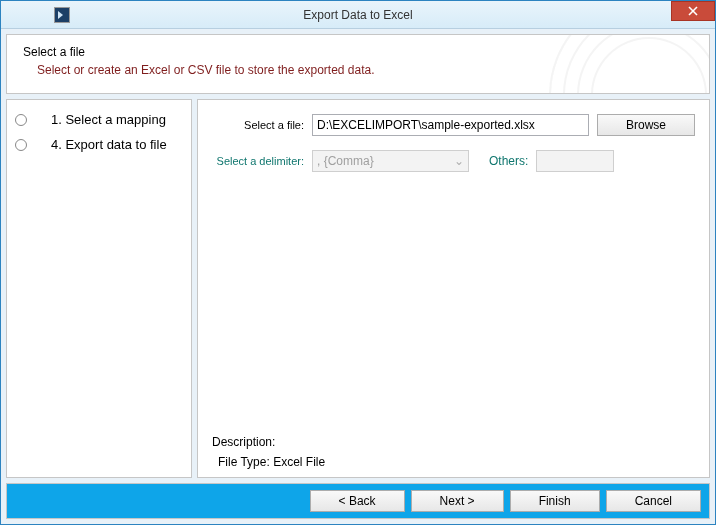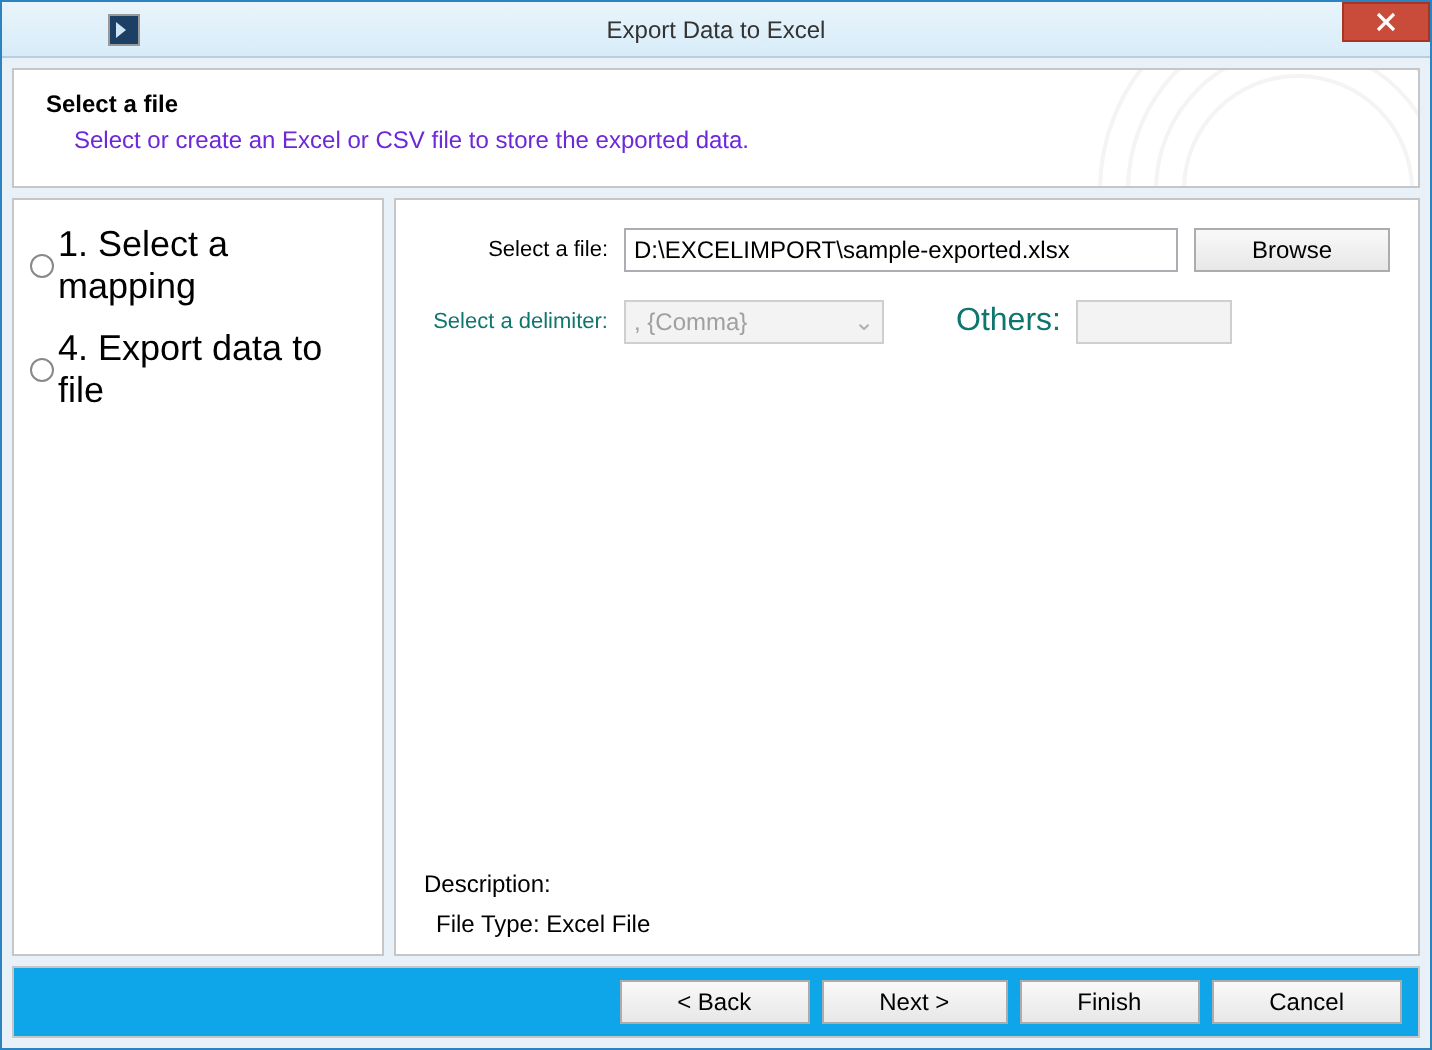--- a/index.html
+++ b/index.html
@@ -90,46 +90,46 @@
       inset 0 0 0 14px #f0f0f0,
       inset 0 0 0 26px #fff,
       inset 0 0 0 28px #f0f0f0,
       inset 0 0 0 40px #fff,
       inset 0 0 0 42px #f0f0f0;
     opacity: 0.7;
     pointer-events: none;
   }
   .header-panel h3 {
     font-size: 12px;
-    font-weight: bold;
+    font-weight: normal;
     margin-bottom: 4px;
   }
   .header-panel p {
     font-size: 12px;
-    color: #6d28d9;
+    color: #7f1d1d;
     padding-left: 14px;
   }
   .body-row {
     flex: 1;
     display: flex;
     margin-top: 5px;
     gap: 5px;
     min-height: 0;
   }
   .sidebar {
     width: 186px;
     background: #fff;
     border: 1px solid #c6c6c6;
     padding: 12px 8px;
   }
   .step {
     display: flex;
     align-items: center;
-    gap: 2px;
-    font-size: 18px;
+    gap: 24px;
+    font-size: 13px;
     margin-bottom: 10px;
     cursor: pointer;
   }
   .step .radio {
     width: 12px; height: 12px;
     border: 1px solid #888;
     border-radius: 50%;
     background: #fff;
     position: relative;
     flex-shrink: 0;
@@ -177,42 +177,42 @@
     height: 22px;
     min-width: 70px;
     padding: 0 28px;
     border: 1px solid #acacac;
     background: linear-gradient(#f9f9f9, #e7e7e7);
     font-size: 12px;
     font-family: inherit;
     cursor: pointer;
   }
   .combo {
-    width: 130px;
+    width: 157px;
     height: 22px;
     border: 1px solid #cfcfcf;
     background: #f3f3f3;
     display: flex;
     align-items: center;
     padding: 0 4px;
     color: #a0a0a0;
     font-size: 12px;
     position: relative;
   }
   .combo .chev {
     margin-left: auto;
     color: #b0b0b0;
   }
   .others-input {
     width: 78px;
     height: 22px;
     border: 1px solid #cfcfcf;
     background: #f3f3f3;
   }
-  .extra-lbl { font-size: 16px; margin-left: 28px; }
+  .extra-lbl { font-size: 12px; margin-left: 12px; }
   .desc-block {
     margin-top: auto;
     font-size: 12px;
   }
   .desc-block .d1 { margin-bottom: 6px; }
   .desc-block .d2 { padding-left: 6px; }
   .footer {
     background: #0ea5e9;
     border: 1px solid #c6c6c6;
     margin-top: 5px;

